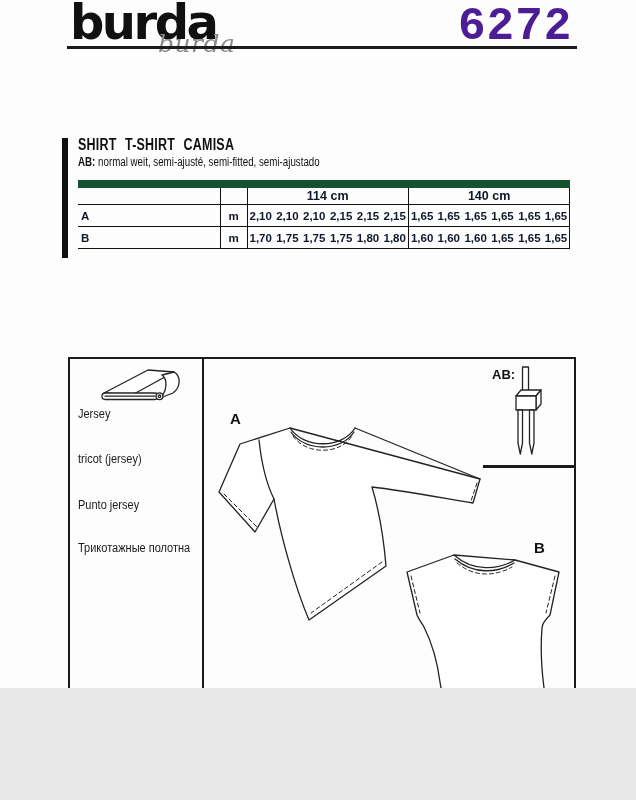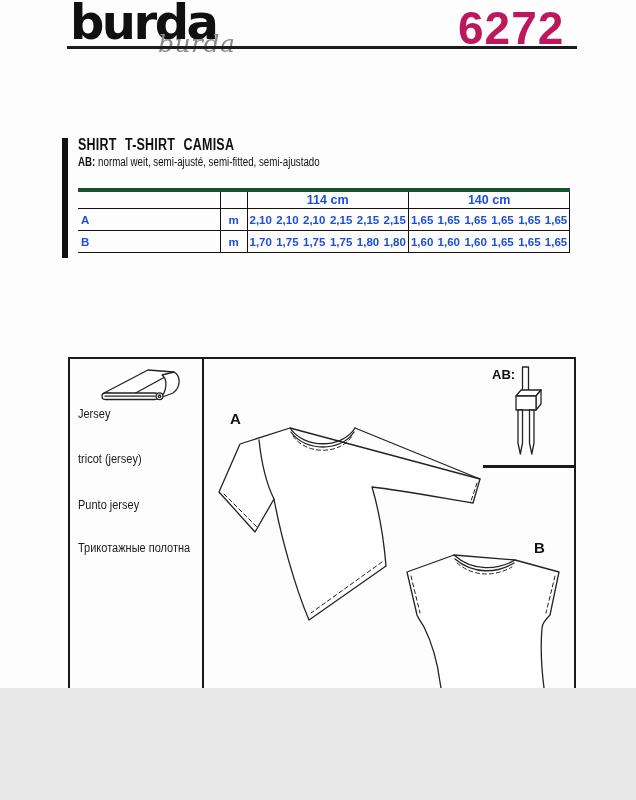--- a/index.html
+++ b/index.html
@@ -3,35 +3,35 @@
 <meta charset="utf-8">
 <style>
   html,body{margin:0;padding:0;background:#e8e8e8;}
   #page{position:relative;width:636px;height:688px;background:#fdfdfd;overflow:hidden;
         font-family:"Liberation Sans",sans-serif;color:#141414;padding-left:40px;}
   
   .logo-main{position:absolute;left:70px;top:-6px;font-family:"DejaVu Sans",sans-serif;
              font-weight:bold;font-size:48px;letter-spacing:-2.5px;color:#101010;}
   .logo-sub{position:absolute;left:158px;top:29px;font-family:"DejaVu Serif",serif;
             font-style:italic;font-size:25px;color:#8b8b8b;letter-spacing:0.5px;}
-  .pattern-number{position:absolute;left:458px;top:1px;font-family:Liberation Sans, sans-serif;
-                  font-weight:bold;font-size:46px;letter-spacing:1px;color:#be185d;}
+  .pattern-number{position:absolute;left:458px;top:1px;font-family:Liberation Mono, monospace;
+                  font-weight:bold;font-size:46px;letter-spacing:1px;color:#4c1d95;}
   .header-rule{position:absolute;left:67px;top:46px;width:510px;height:2.5px;background:#1c1c1c;}
   
   .title-bar{position:absolute;left:62px;top:138px;width:6px;height:120px;background:#111;}
   .doc-title{position:absolute;left:78px;top:136px;font-weight:bold;font-size:16px;
              white-space:nowrap;transform:scaleX(0.78);transform-origin:0 0;
              word-spacing:6px;letter-spacing:0.3px;color:#111;}
   .doc-sub{position:absolute;left:78px;top:155px;font-size:12.5px;white-space:nowrap;
            transform:scaleX(0.78);transform-origin:0 0;color:#111;}
   .doc-sub b{font-weight:bold;}
   
-  #fab-table{position:absolute;left:78px;top:188px;width:492px;border-collapse:collapse;
-             table-layout:fixed;border-top:4px solid #14532d;border-right:1.6px solid #111;
-             color:#1d4ed8;}
+  #fab-table{position:absolute;left:78px;top:180px;width:492px;border-collapse:collapse;
+             table-layout:fixed;border-top:8px solid #14532d;border-right:1.6px solid #111;
+             color:#0f172a;}
   #fab-table td{border-bottom:1.6px solid #111;padding:0;margin:0;text-align:center;
                 vertical-align:middle;font-weight:bold;font-size:11.5px;white-space:nowrap;}
   #fab-table tr.hrow td{height:16px;}
   #fab-table tr.drow td{height:21px;}
   #fab-table td.lbl{text-align:left;padding-left:3px;}
   #fab-table td.eur{border-left:1.6px solid #111;border-right:1.6px solid #111;}
   #fab-table td.g2{border-left:1.6px solid #111;}
   #fab-table td.cm{font-size:12.5px;}
   .sq{display:inline-block;transform:scaleX(0.72);transform-origin:0 50%;word-spacing:5px;}
   .sqc{display:inline-block;transform:scaleX(0.85);transform-origin:50% 50%;}

